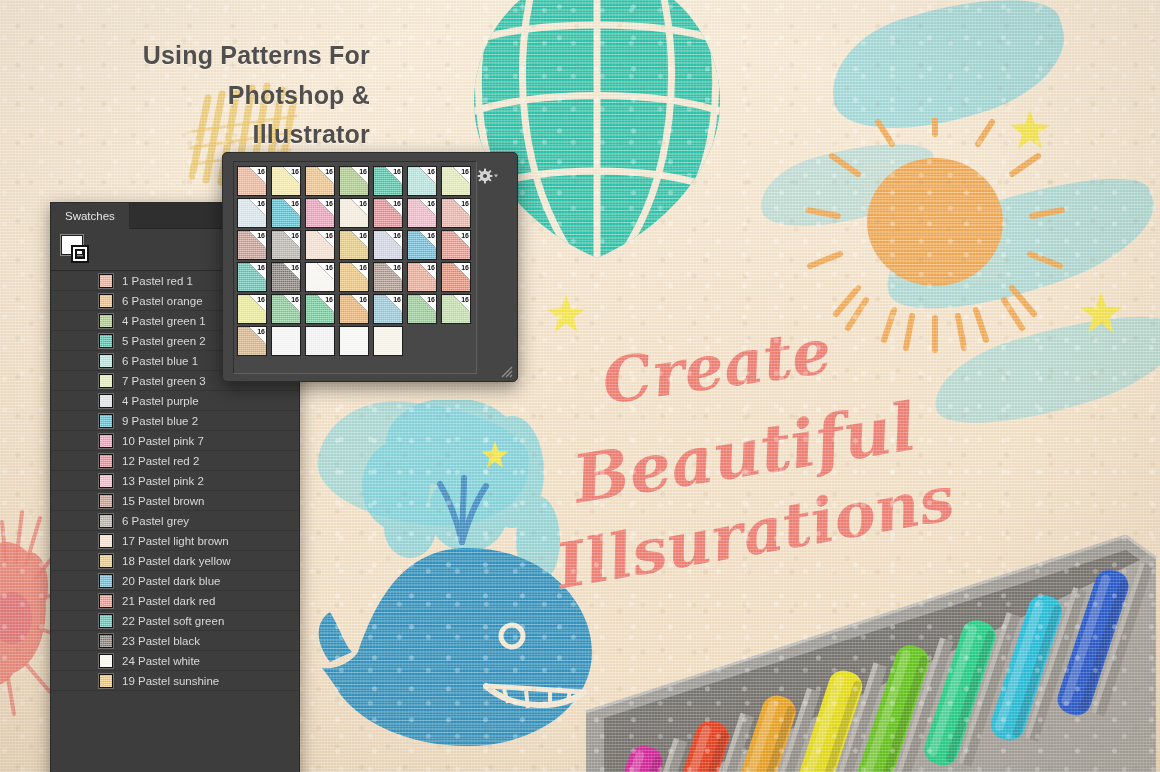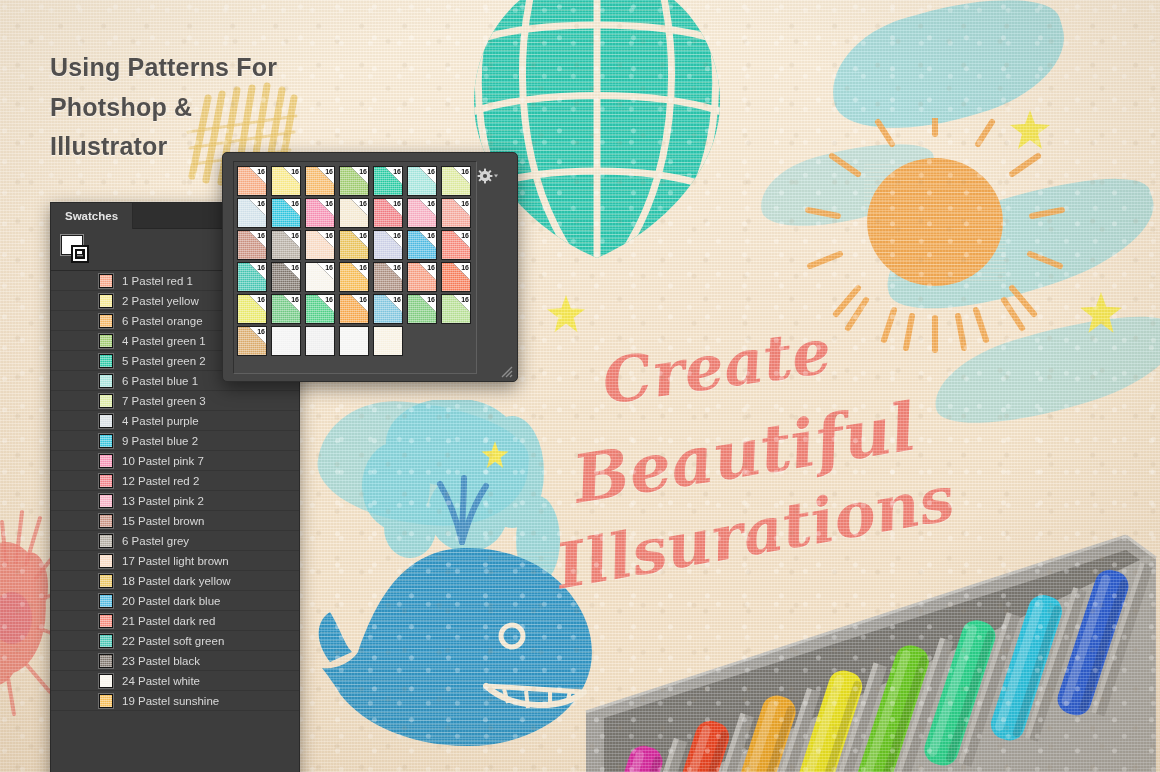--- a/index.html
+++ b/index.html
@@ -41,29 +41,30 @@
   }
   .vignette {
     position: absolute; inset: 0;
     background: radial-gradient(ellipse at 50% 45%, rgba(0,0,0,0) 55%, rgba(120,90,55,.12) 100%);
     pointer-events: none;
   }
 
   
   .headline {
     position: absolute;
-    left: 50px; top: 48px;
+    left: 50px; top: 36px;
     width: 320px;
     font-size: 25px;
     font-weight: bold;
     line-height: 1.58;
     color: #514f4e;
     letter-spacing: .2px;
     z-index: 40;
     text-shadow: 0 1px 0 rgba(255,255,255,.55);
+    text-align: right;
   }
   .headline div { white-space: nowrap; }
 
   
   .scribble-yellow {
     position: absolute;
     left: 178px; top: 72px;
     width: 128px; height: 120px;
     z-index: 12;
     opacity: .95;
@@ -209,21 +210,21 @@
     border-bottom: 1px solid #262626;
     display: flex;
   }
   .sw-tab {
     height: 26px;
     padding: 0 14px;
     display: flex; align-items: center;
     background: #3d3d3d;
     color: #e6e6e6;
     font-size: 11.5px;
-    font-weight: bold;
+    font-weight: normal;
     border-right: 1px solid #2a2a2a;
   }
   .sw-fgbg {
     position: relative;
     height: 42px;
     background: #3d3d3d;
     border-bottom: 1px solid #2a2a2a;
   }
   .fg-chip {
     position: absolute;
@@ -690,26 +691,20 @@
       <div class="bg-chip"></div>
     </div>
     <div class="sw-list" id="swatch-list">
         <div class="sw-row">
           <div class="sw-chip" style="background: rgb(245, 161, 131);">
             <i></i>
           </div>
           <div class="sw-label">1 Pastel red 1</div>
         </div>
         <div class="sw-row">
-          <div class="sw-chip" style="background: rgb(246, 232, 142);">
-            <i></i>
-          </div>
-          <div class="sw-label">2 Pastel yellow</div>
-        </div>
-        <div class="sw-row">
           <div class="sw-chip" style="background: rgb(244, 181, 98);">
             <i></i>
           </div>
           <div class="sw-label">6 Pastel orange</div>
         </div>
         <div class="sw-row">
           <div class="sw-chip" style="background: rgb(158, 201, 109);">
             <i></i>
           </div>
           <div class="sw-label">4 Pastel green 1</div>

